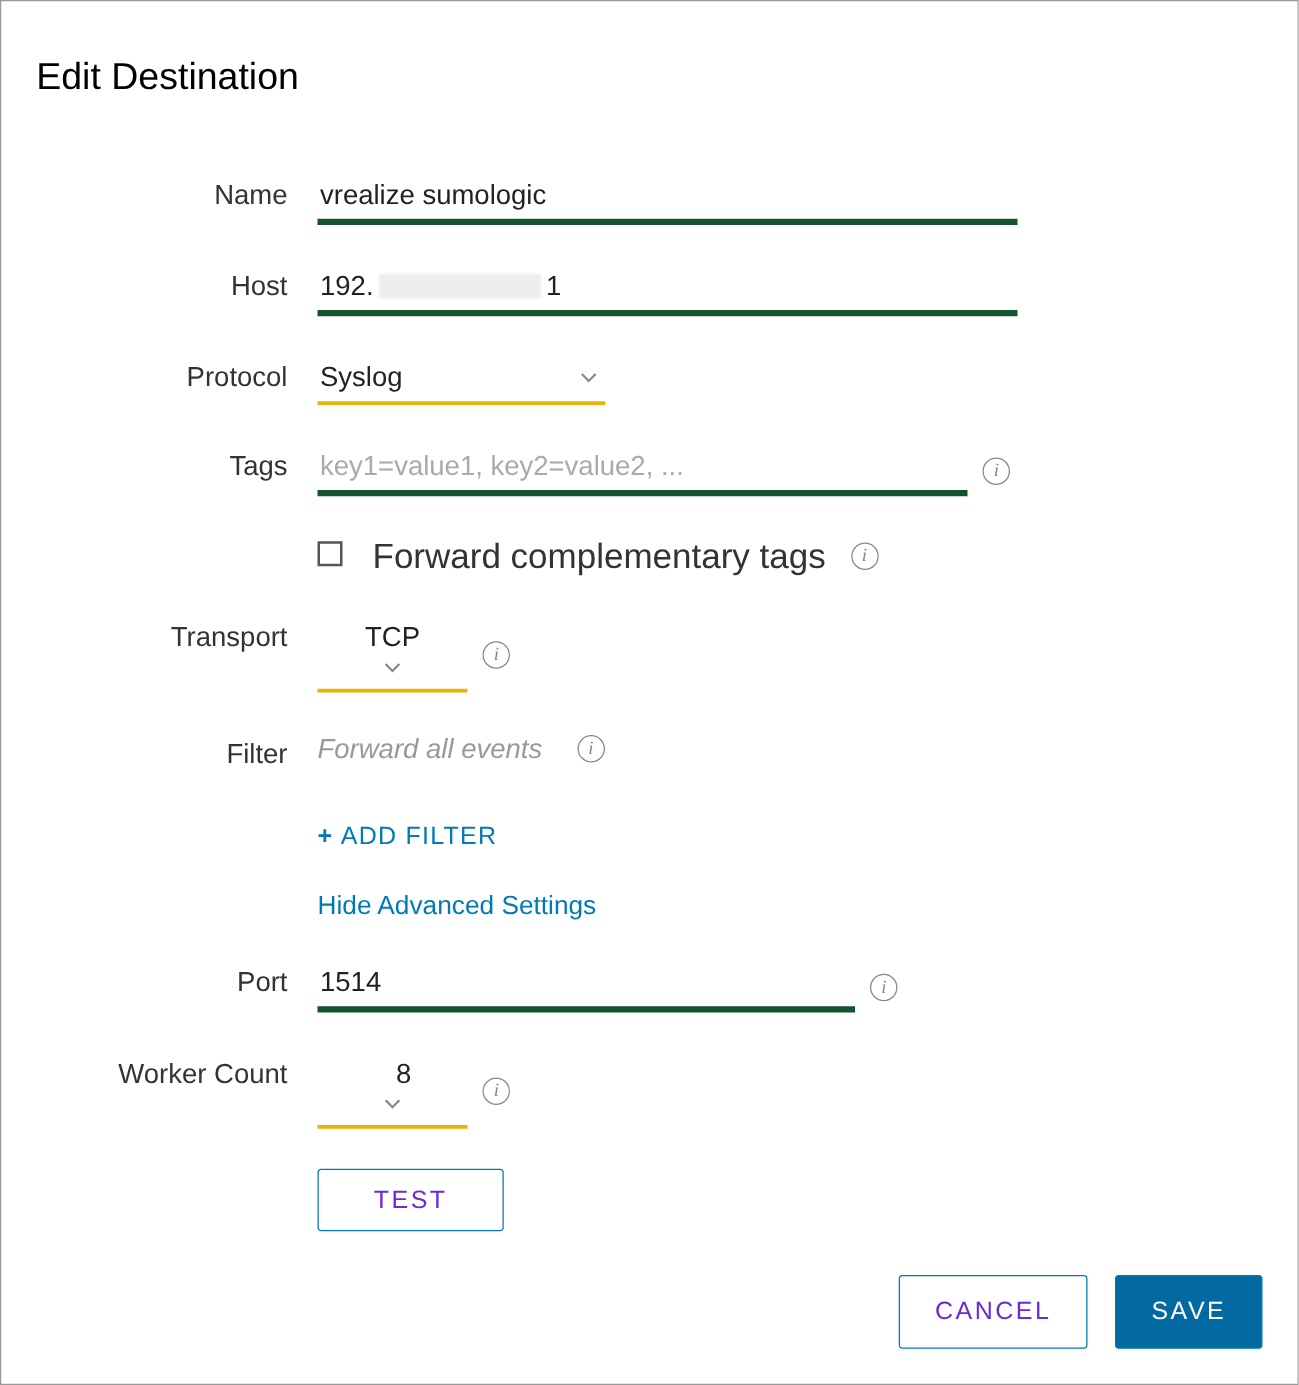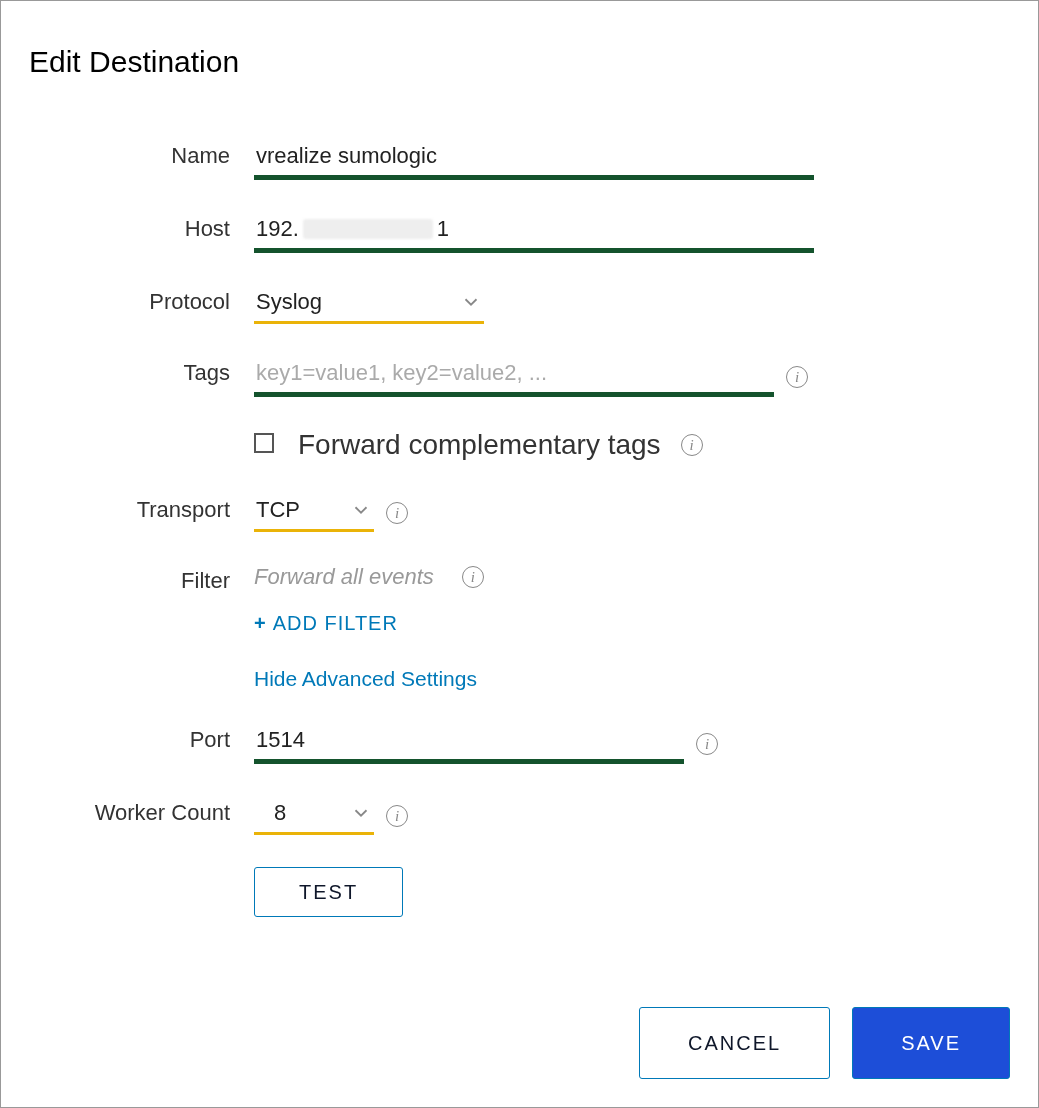--- a/index.html
+++ b/index.html
@@ -54,21 +54,21 @@
     outline: none;
     color: #222;
     font-family: inherit;
   }
   .underline-input::placeholder {
     color: #aaa;
     font-style: normal;
   }
   .wide { width: 560px; }
   .med  { width: 230px; }
-  .narrow{ width: 120px; }
+  .narrow{ width: 120px; flex-direction: column; }
   .select-wrap {
     position: relative;
     display: inline-flex;
     align-items: center;
     border-bottom: 3px solid #eab308;
     padding: 4px 2px 6px 2px;
   }
   .select-wrap.med { width: 230px; }
   .select-wrap.narrow { width: 120px; }
   .select-value { font-size: 22px; color: #222; flex: 1; }
@@ -111,42 +111,43 @@
     color: #0079b8;
     font-size: 21px;
     cursor: pointer;
   }
   .add-filter {
     color: #0079b8;
     font-size: 20px;
     letter-spacing: 1px;
     font-weight: 500;
     cursor: pointer;
+    margin-top: 24px;
   }
   .add-filter .plus { font-weight: bold; margin-right: 6px; }
   .btn {
     display: inline-flex;
     align-items: center;
     justify-content: center;
-    height: 72px;
-    padding: 0 48px;
+    height: 59px;
+    padding: 0 28px;
     font-size: 20px;
     letter-spacing: 2px;
     cursor: pointer;
     border-radius: 3px;
     font-weight: 500;
   }
   .btn-outline {
     border: 1px solid #0079b8;
-    color: #0f172a;
+    color: #6d28d9;
     background: #fff;
   }
   .btn-primary {
     border: 1px solid #0079b8;
-    background: #1d4ed8;
+    background: #0369a1;
     color: #fff;
   }
   .footer {
     position: absolute;
     right: 28px;
     bottom: 28px;
     display: flex;
     gap: 22px;
   }
   .redact {

